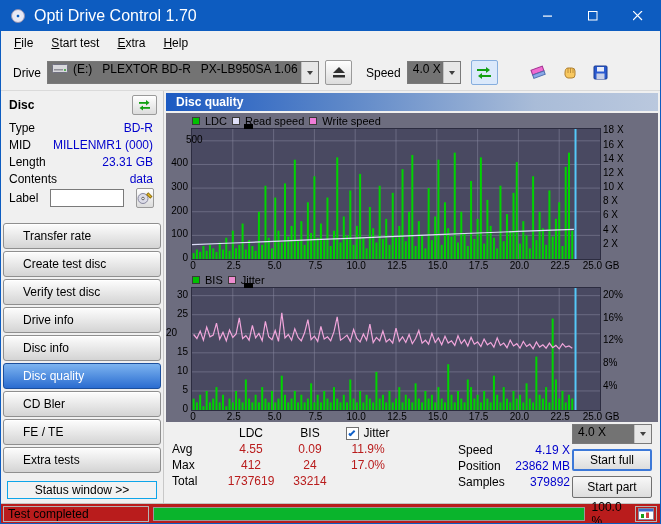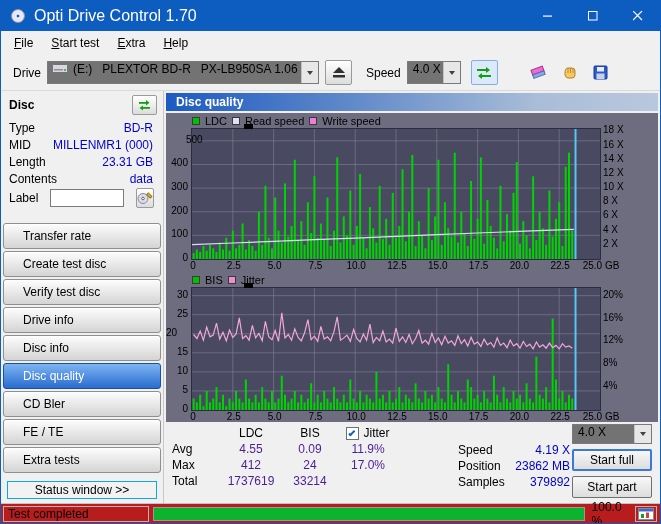--- a/index.html
+++ b/index.html
@@ -59,21 +59,21 @@
   .plot1{height:132px}
   .plot2{height:124px}
   .tick{position:absolute;font-size:10px;line-height:10px;color:#000}
   .xrow{position:relative;height:12px}
   .tmark{position:absolute;width:9px;height:5px;background:#000;z-index:5}
 
   
   .stats{position:absolute;left:2px;right:2px;top:331px;bottom:0;background:#f0f0f0}
   .stats-table{position:absolute;left:6px;top:3px;display:grid;grid-template-columns:46px 66px 52px 64px;grid-auto-rows:16px;align-items:center;font-size:12px}
   .st-center{text-align:center}
-  .st-val{color:#4c1d95;text-align:center}
+  .st-val{color:#b91c1c;text-align:center}
   .st-jitter{display:flex;align-items:center;justify-content:center;gap:4px}
   .checkbox{width:13px;height:13px;background:#fff;border:1px solid #707070;display:inline-flex;align-items:center;justify-content:center}
   .checkmark{width:7px;height:3px;border-left:2px solid #1060c8;border-bottom:2px solid #1060c8;transform:rotate(-45deg) translateY(-1px)}
   .stats-info{position:absolute;left:292px;top:20px}
   .si-row{display:flex;align-items:center;height:16px}
   .si-label{width:50px}
   .si-value{width:62px;text-align:right;color:#0000cc}
   .stats-controls{position:absolute;right:6px;top:2px;width:80px;display:flex;flex-direction:column;gap:5px}
   .stats-controls .combo{height:20px}
   .btn{height:22px;border:1px solid #707070;border-radius:2px;background:linear-gradient(#f8f8f8,#dddddd);font-size:12px;font-family:"Liberation Sans",sans-serif}

